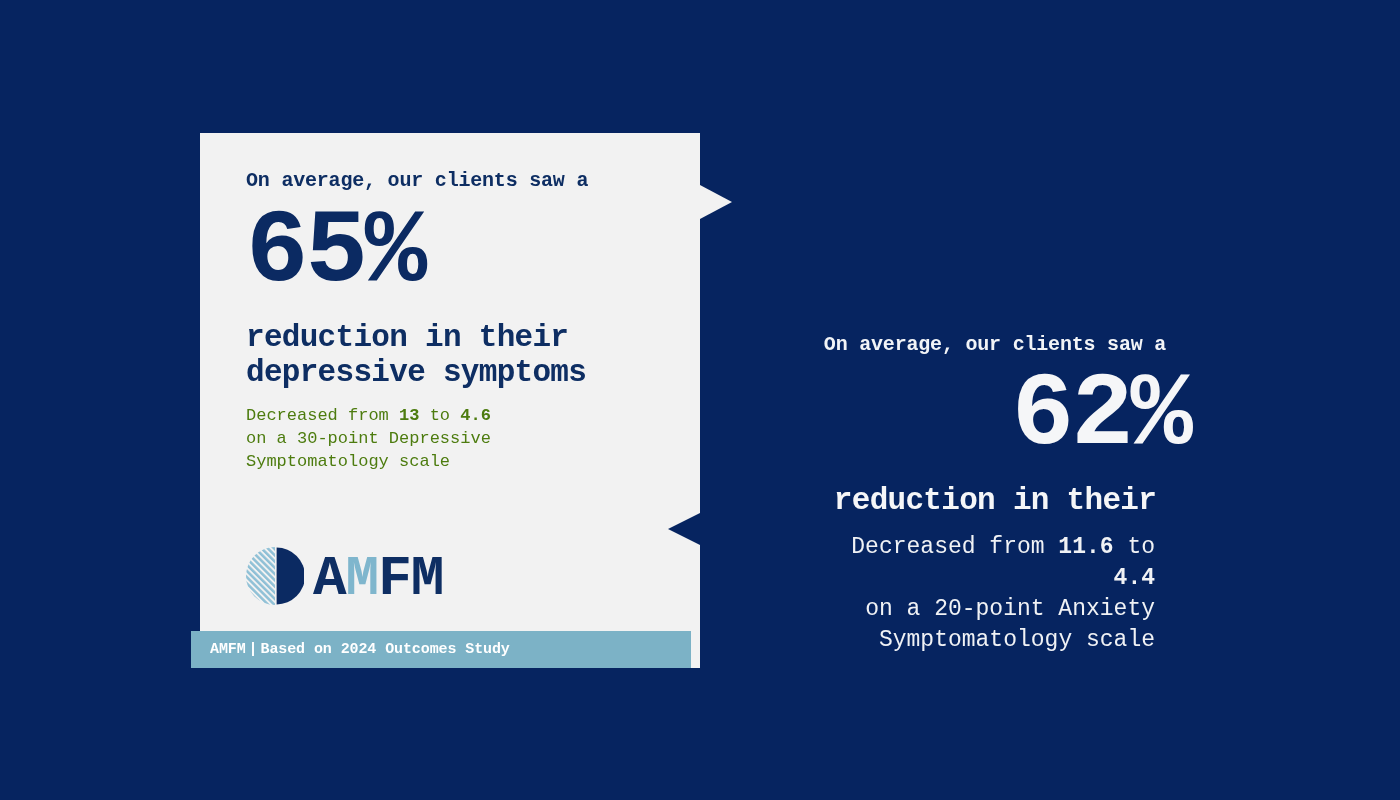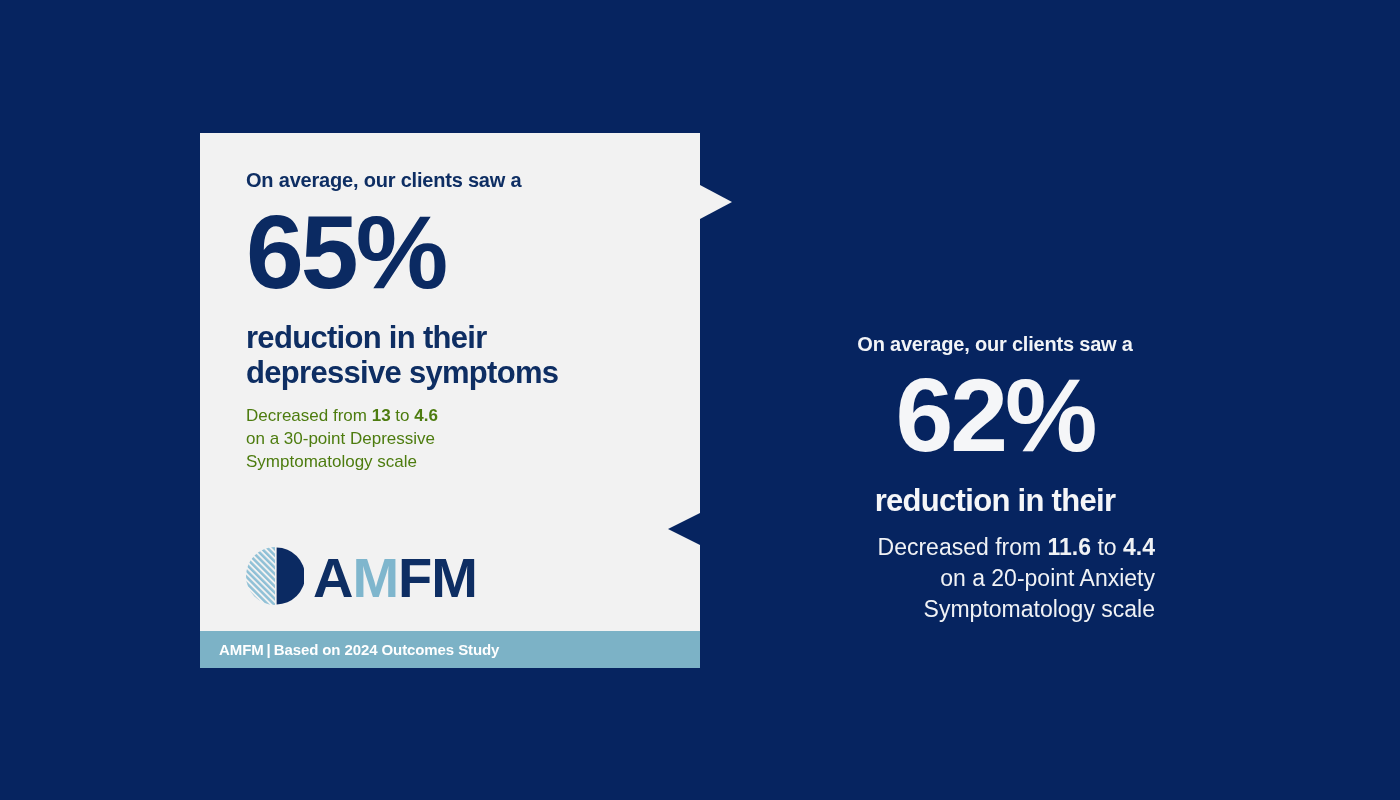--- a/index.html
+++ b/index.html
@@ -12,20 +12,21 @@
     overflow: hidden;
     background: #062460;
     font-family: "Liberation Sans", sans-serif;
     -webkit-font-smoothing: antialiased;
   }
   .stage {
     position: relative;
     width: 1120px;
     height: 800px;
     background: #062460;
+    font-family: Liberation Mono, monospace;
   }
 
   
   .card {
     position: absolute;
     left: 200px;
     top: 133px;
     width: 500px;
     height: 535px;
     background: #F2F2F2;
@@ -108,21 +109,21 @@
     letter-spacing: -1px;
     line-height: 1;
     color: #0E2E63;
     white-space: nowrap;
   }
   .logo-word .lt { color: #7FB6CD; }
 
   
   .footer-strip {
     position: absolute;
-    left: 200px;
+    left: 191px;
     top: 631px;
     width: 500px;
     height: 37px;
     background: #7CB2C6;
     display: flex;
     align-items: center;
   }
   .footer-text {
     margin-left: 19px;
     color: #FFFFFF;
@@ -153,20 +154,21 @@
     line-height: 1.25;
     margin: 0;
   }
   .r-bignum {
     color: #F5F6F8;
     font-size: 104px;
     font-weight: bold;
     letter-spacing: -3px;
     line-height: 0.82;
     margin: 16px 0 0 0;
+    text-align: right;
   }
   .r-headline {
     color: #F5F6F8;
     font-size: 31px;
     font-weight: bold;
     letter-spacing: -0.7px;
     line-height: 1.12;
     margin: 26px 0 0 0;
   }
   .r-subnote {

